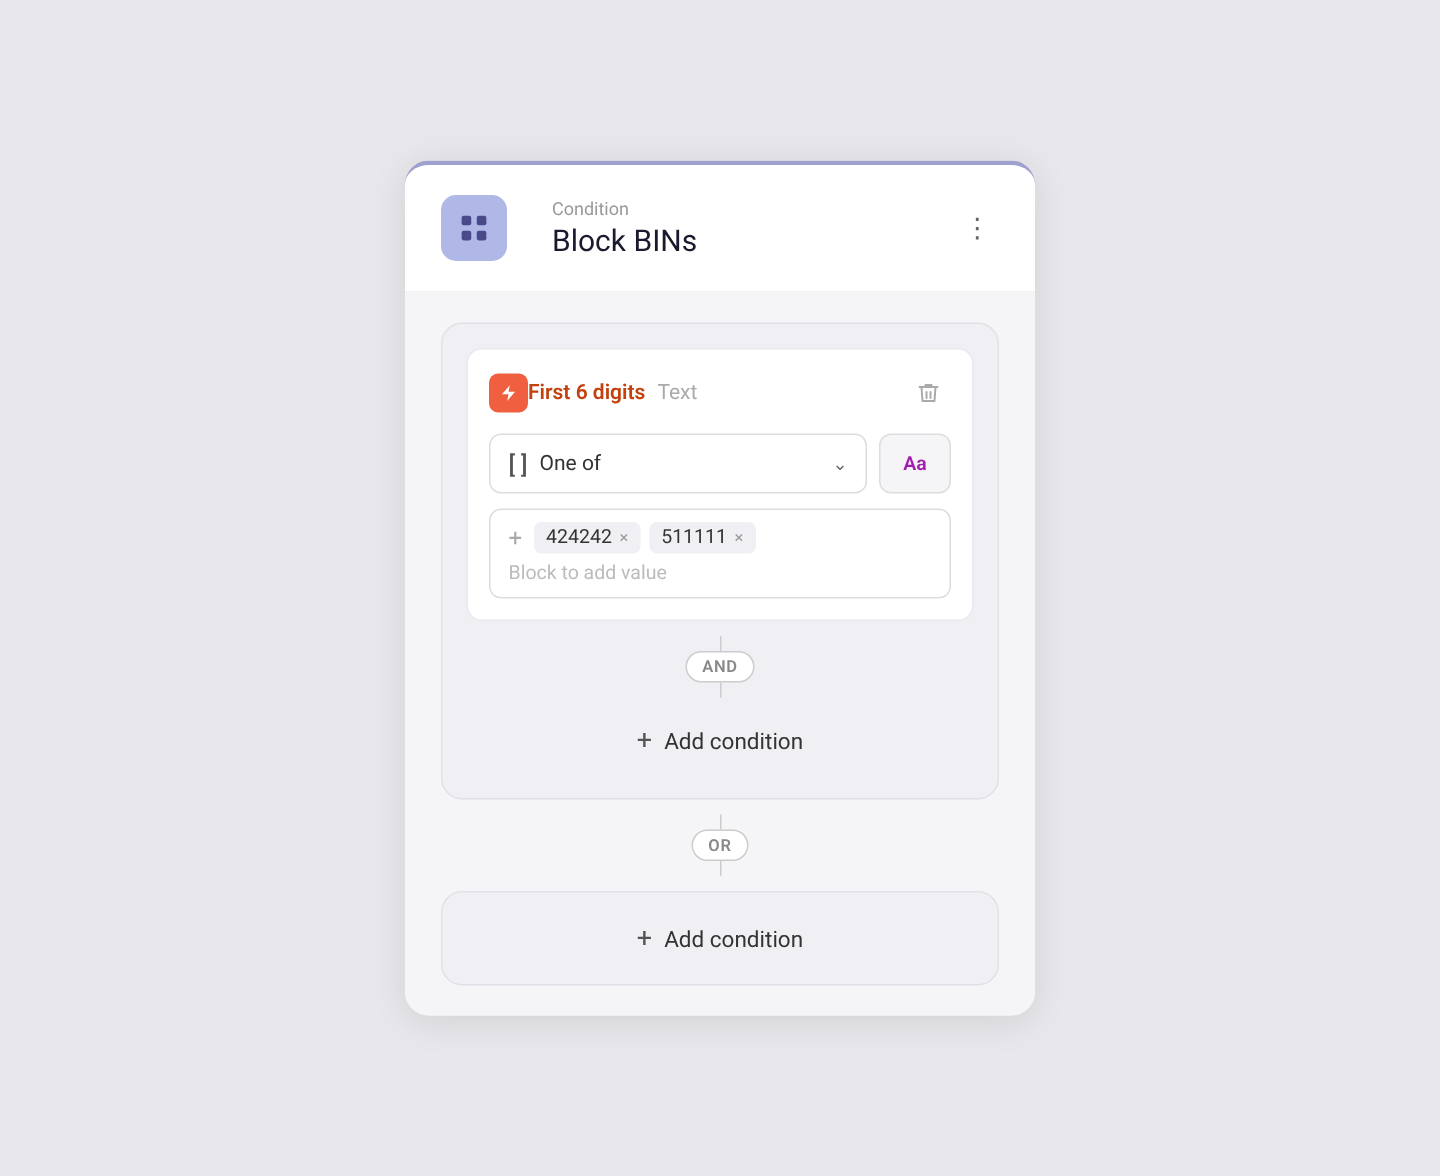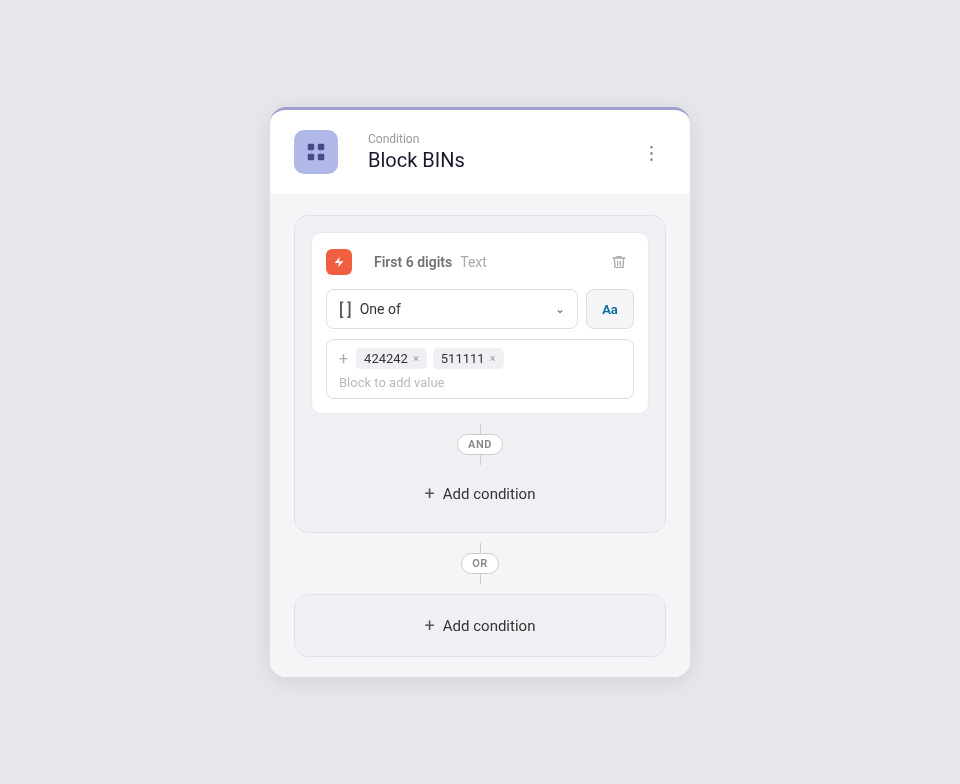--- a/index.html
+++ b/index.html
@@ -114,22 +114,22 @@
 
     .condition-icon svg {
       width: 14px;
       height: 14px;
       fill: white;
     }
 
     .condition-name {
       font-size: 14px;
       font-weight: 600;
-      color: #737373;
-      margin-left: 22px;
+      color: #c2410c;
+      margin-left: 0;
     }
 
     .condition-type {
       font-size: 14px;
       color: #aaa;
       margin-left: 8px;
     }
 
     .delete-btn {
       margin-left: auto;
@@ -181,21 +181,21 @@
       width: 48px;
       height: 40px;
       display: flex;
       align-items: center;
       justify-content: center;
       background: #f5f5f7;
       border: 1px solid #ddd;
       border-radius: 8px;
       cursor: pointer;
       font-size: 13px;
-      color: #0369a1;
+      color: #a21caf;
       font-weight: 600;
     }
 
     .tags-input {
       background: #fff;
       border: 1px solid #ddd;
       border-radius: 8px;
       padding: 8px 12px;
     }
 

